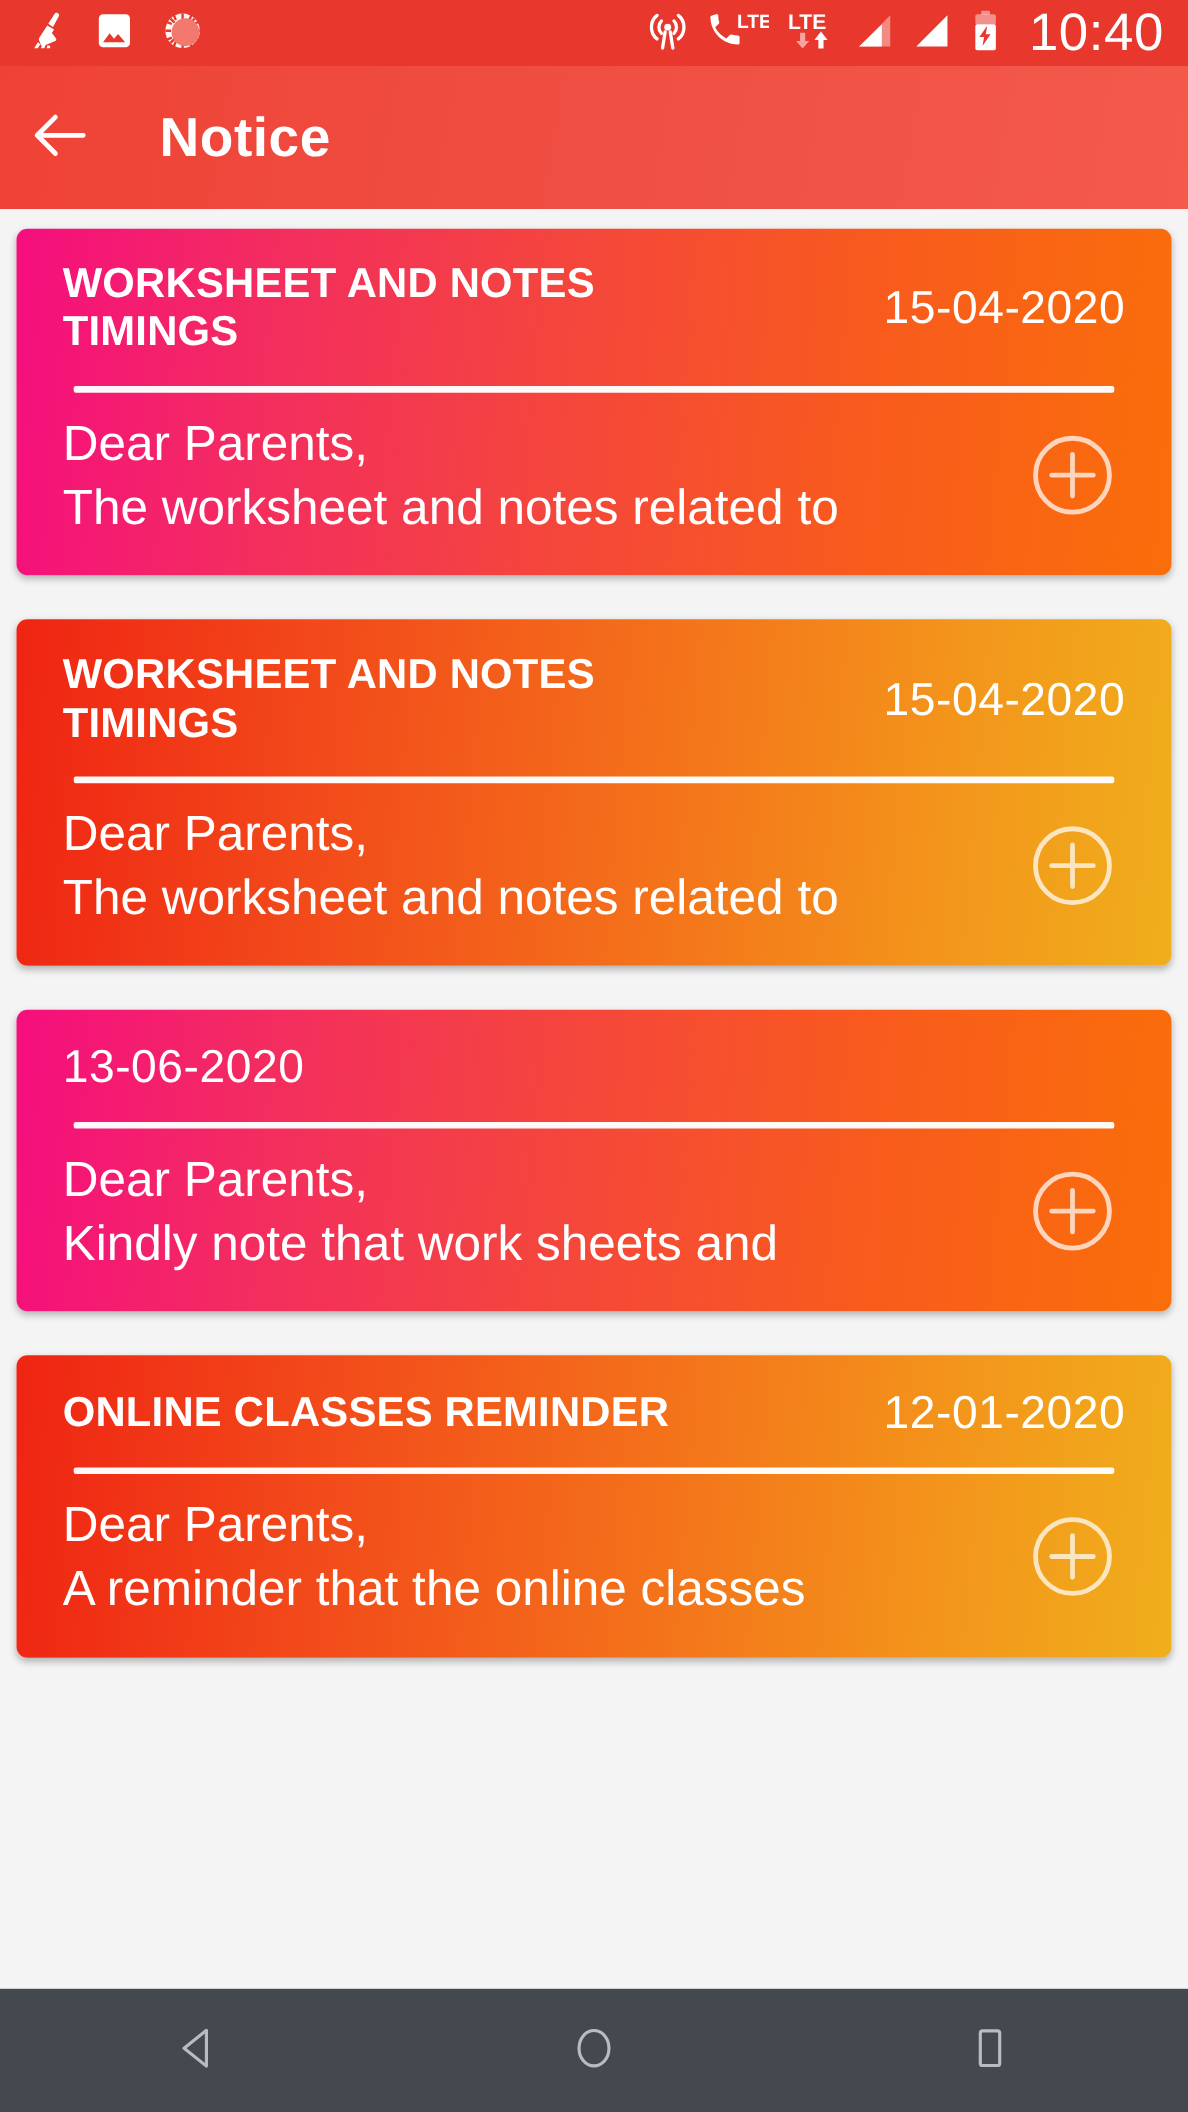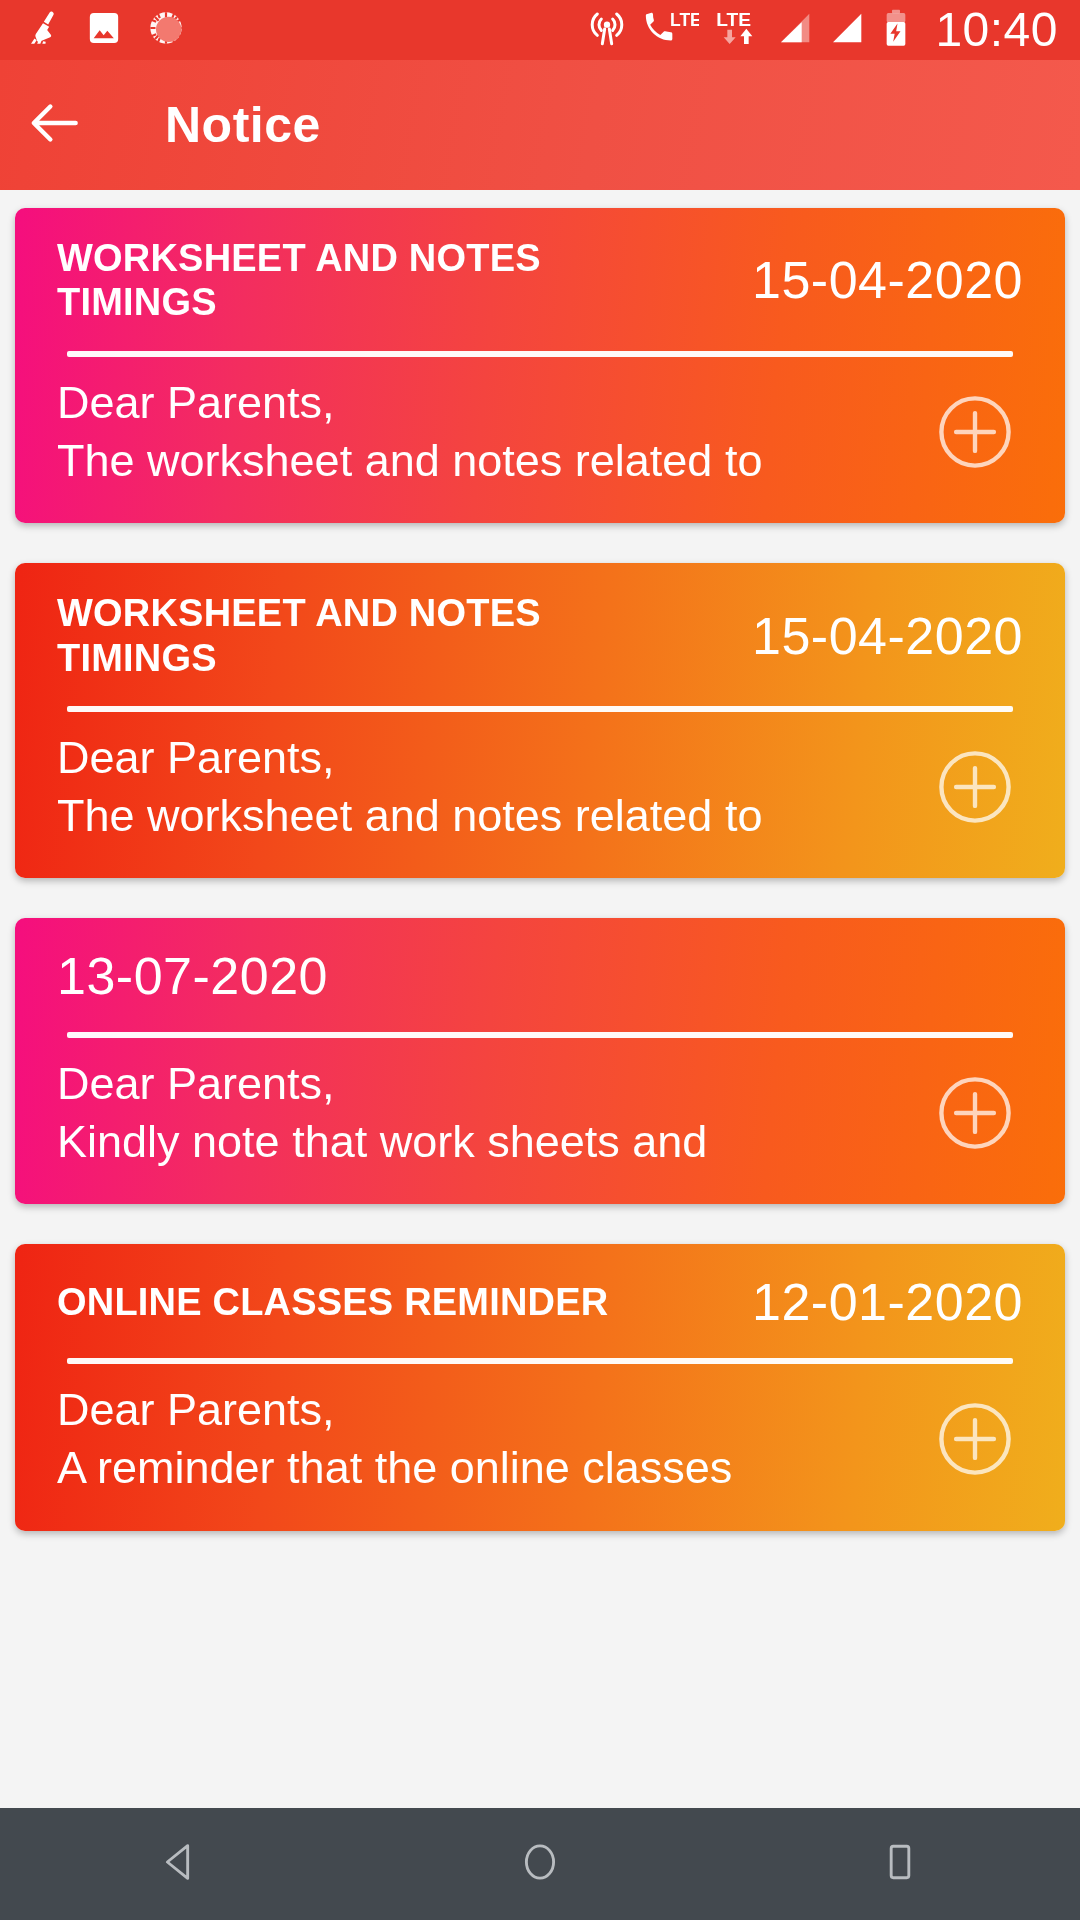--- a/index.html
+++ b/index.html
@@ -23,21 +23,21 @@
   .sb-ico{ display:block; }
   .sb-clock{
     color:#ffffff; font-size:48px; font-weight:500; letter-spacing:.5px;
     margin-left:10px; line-height:1;
   }
 
   
   #toolbar{
     position:absolute; top:60px; left:0; width:1080px; height:130px;
     background:linear-gradient(100deg,#ef4236 0%,#f05044 55%,#f4594c 100%);
-    display:flex; align-items:center;gap:20px;
+    display:flex; align-items:center;
   }
   #back-btn{
     width:110px; height:130px;
     display:flex; align-items:center; justify-content:center;
     cursor:pointer;
   }
   #toolbar-title{
     color:#ffffff; font-size:50px; font-weight:700; letter-spacing:.5px;
     margin-left:35px;
   }
@@ -60,21 +60,21 @@
 
   .card-head{
     display:flex; align-items:center; justify-content:space-between; gap:18px;
   }
   .card-title{
     color:#ffffff; font-weight:700; font-size:38px; line-height:1.17;
     letter-spacing:.2px; max-width:640px;
     text-transform:uppercase;
   }
   .card-date{
-    color:#ffffff; font-weight:400; font-size:52px; white-space:nowrap;
+    color:#ffffff; font-weight:400; font-size:42px; white-space:nowrap;
     letter-spacing:.5px; flex-shrink:0;
   }
   .card-rule{
     height:6px; background:#ffffff; border-radius:2px;
     margin:26px 10px 0 10px; opacity:.97;
   }
   .card-body{
     display:flex; align-items:center; justify-content:space-between;
     margin-top:17px; gap:20px;
   }
@@ -231,21 +231,21 @@
           <svg width="84" height="84" viewBox="0 0 24 24" fill="none" stroke="#ffffff" stroke-opacity=".72" stroke-width="1.25" stroke-linecap="round">
             <circle cx="12" cy="12" r="9.6"></circle>
               <path d="M12 6.6v10.8M6.6 12h10.8"></path>
           </svg>
         </div>
       </div>
     </div>
 
     <div class="card g-pink">
       <div class="card-head">
-        <div class="card-date">13-07-2020</div>
+        <div class="card-date">13-06-2020</div>
       </div>
       <div class="card-rule"></div>
       <div class="card-body">
         <div class="card-desc">Dear Parents,
 Kindly note that work sheets and</div>
         <div class="plus-icon">
           <svg width="84" height="84" viewBox="0 0 24 24" fill="none" stroke="#ffffff" stroke-opacity=".72" stroke-width="1.25" stroke-linecap="round">
             <circle cx="12" cy="12" r="9.6"></circle>
               <path d="M12 6.6v10.8M6.6 12h10.8"></path>
           </svg>

